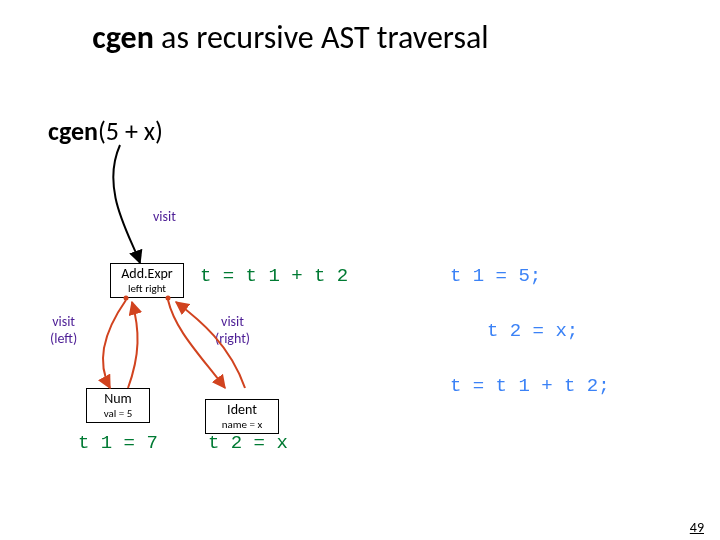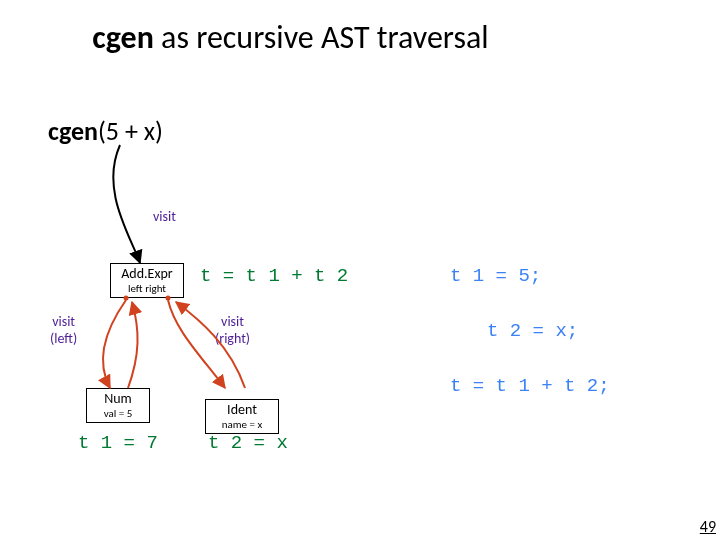--- a/index.html
+++ b/index.html
@@ -47,23 +47,23 @@
   .mono {
     position: absolute;
     font-family: "Courier New", monospace;
     font-size: 19px;
     white-space: pre;
   }
   .mono.green { color: #007a33; }
   .mono.black { color: #3b82f6; }
   .slide-num {
     position: absolute;
-    right: 4px;
+    right: 16px;
     bottom: 4px;
-    font-size: 16px;
+    font-size: 14px;
     color: #000;
     text-decoration: underline;
   }
   svg.overlay {
     position: absolute;
     left: 0; top: 0;
     width: 720px; height: 540px;
     pointer-events: none;
   }
 </style>

